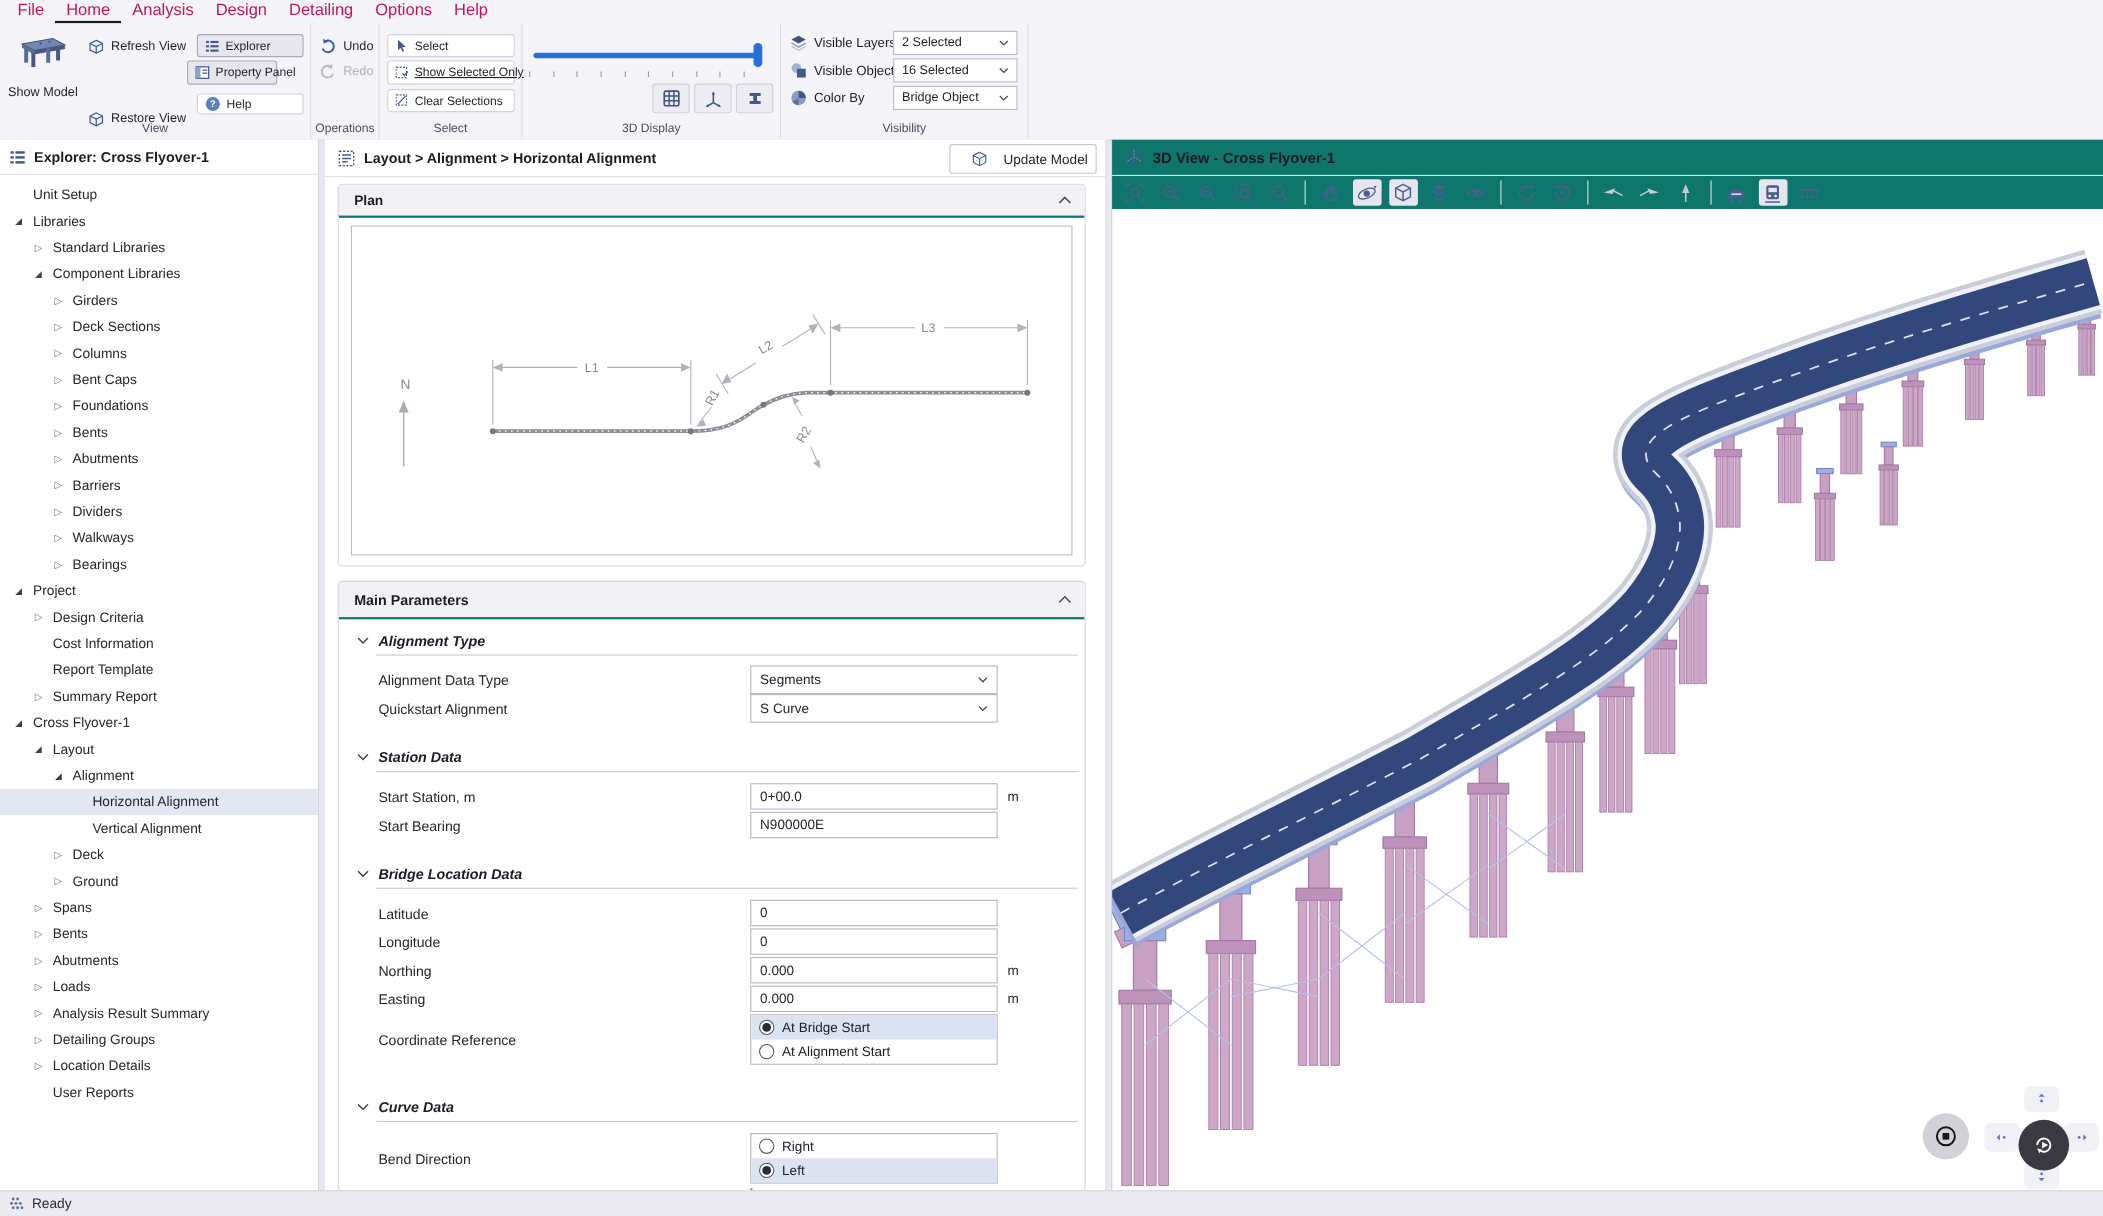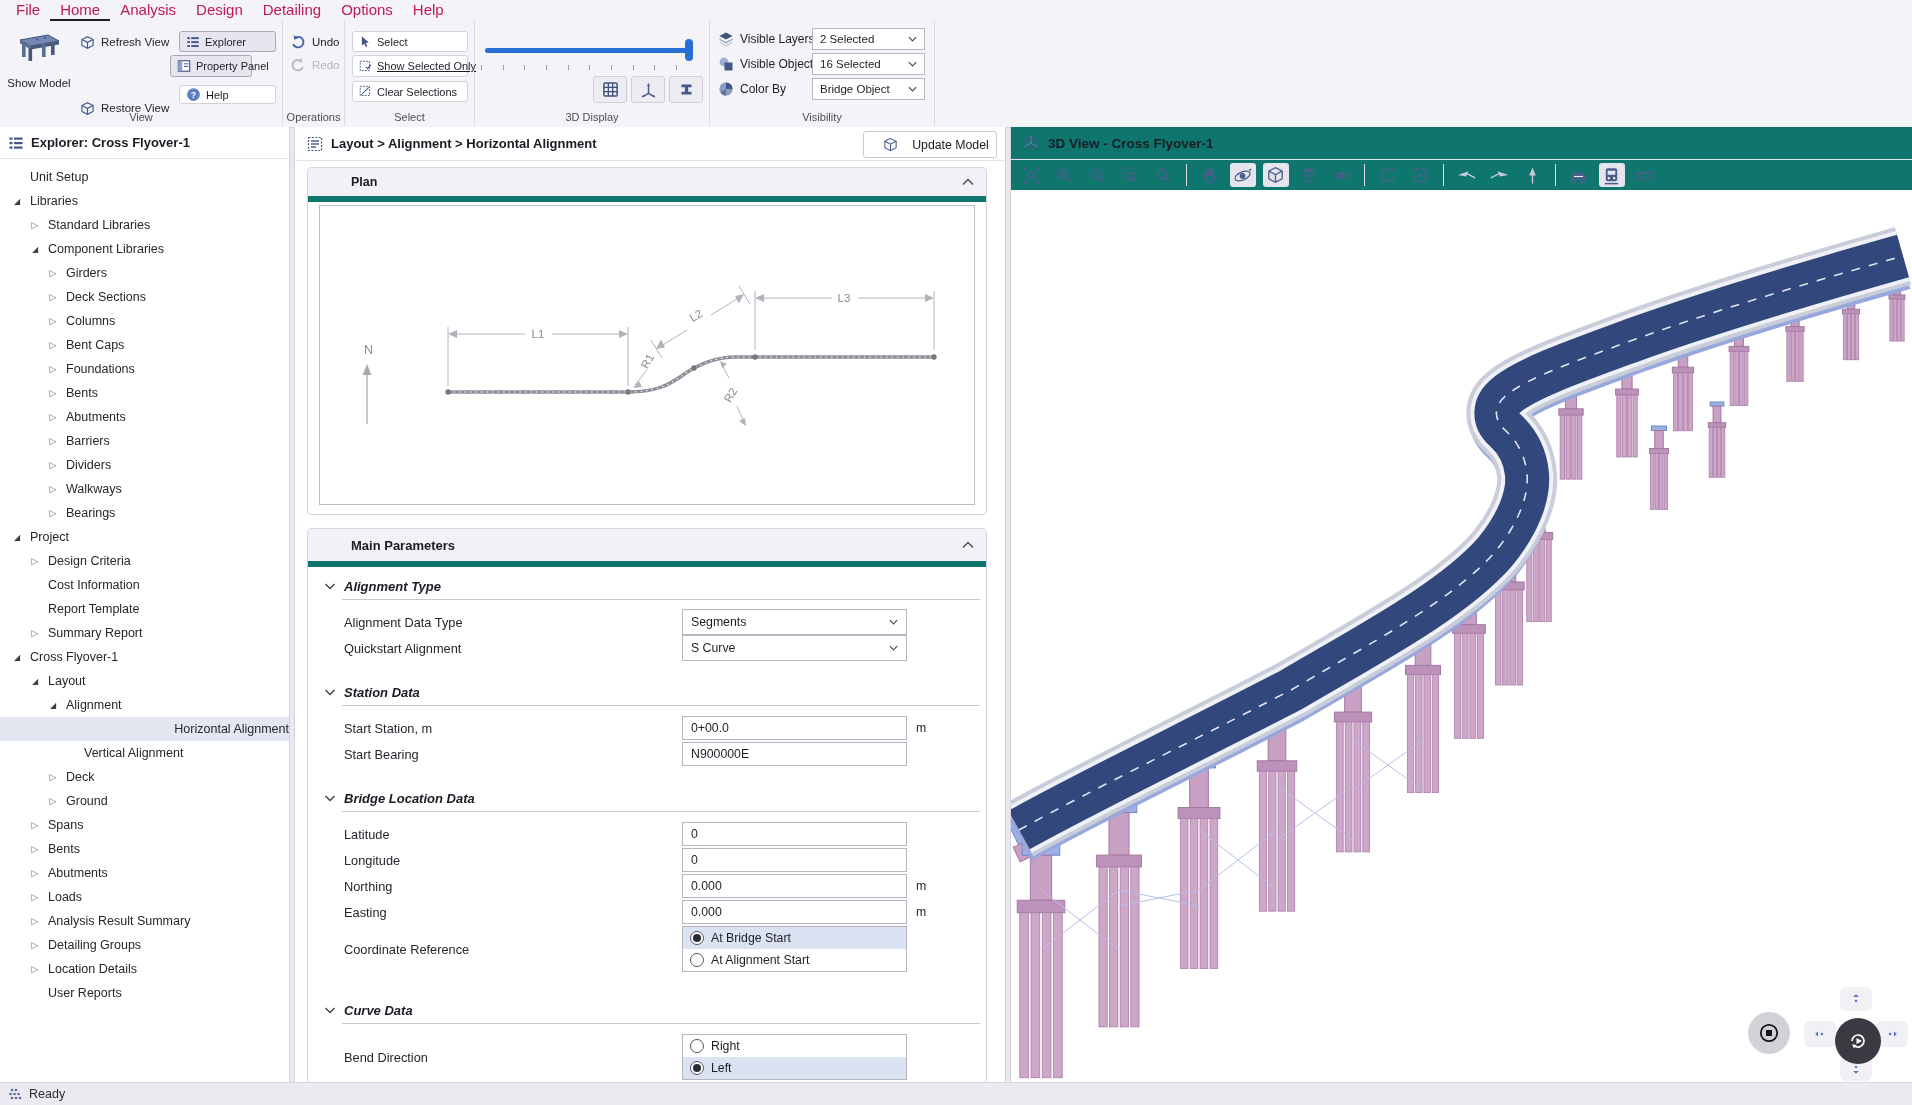--- a/index.html
+++ b/index.html
@@ -39,21 +39,21 @@
   .trow.sel{background:#e2e7f2;}
   .twisty{width:14px;text-align:center;flex:0 0 14px;font-size:8px;color:#3f3f4a;}
   .twisty.c{color:#6a6a76;font-size:9px;}
   .tlabel{margin-left:6px;white-space:nowrap;}
   .middle{position:absolute;top:127px;left:294px;width:712px;bottom:22px;background:#fff;border-left:1px solid #d5d4dd;border-right:1px solid #d5d4dd;box-sizing:border-box;overflow:hidden;}
   .midhead{height:33px;border-bottom:1px solid #e3e2ea;display:flex;align-items:center;position:relative;}
   .midhead svg{margin:0 8px 0 12px;}
   .crumb{font-size:13px;font-weight:bold;color:#1b1b25;}
   .updbtn{position:absolute;right:8px;top:4px;height:25px;width:132px;border:1px solid #c9c8d2;border-radius:3px;background:#fff;display:flex;align-items:center;justify-content:center;gap:6px;font-size:12.3px;color:#1e1e28;}
   .card{position:absolute;left:12px;width:680px;border:1px solid #d5d4dd;border-radius:4px;background:#fff;box-sizing:border-box;overflow:hidden;}
-  .cardhead{background:#f2f1f6;border-bottom:6px solid #0f766e;display:flex;align-items:center;position:relative;font-weight:bold;color:#1b1b25;padding-left:29px;}
+  .cardhead{background:#f2f1f6;border-bottom:2px solid #0f766e;display:flex;align-items:center;position:relative;font-weight:bold;color:#1b1b25;}
   .cardhead .cht{margin-left:14px;}
   .chev{position:absolute;right:12px;top:50%;transform:translateY(-50%);}
   #plancard{top:40px;height:348px;}
   #plancard .cardhead{height:28px;font-size:12.5px;}
   .planbox{position:absolute;left:11px;right:11px;top:37px;bottom:9px;border:1px solid #bcbbc6;}
   #paramcard{top:401px;height:555px;}
   #paramcard .cardhead{height:32px;font-size:13px;}
   
   .section{position:relative;}
   .sechead{display:flex;align-items:center;height:18px;}
@@ -423,21 +423,21 @@
           <span class="tlabel">Cross Flyover-1</span>
         </div>
         <div class="trow" style="padding-left: 28px;">
           <span class="twisty">◢</span>
           <span class="tlabel">Layout</span>
         </div>
         <div class="trow" style="padding-left: 46px;">
           <span class="twisty">◢</span>
           <span class="tlabel">Alignment</span>
         </div>
-        <div class="trow sel" style="padding-left: 64px; justify-content: flex-end;">
+        <div class="trow sel" style="padding-left: 64px;">
           <span class="twisty"></span>
           <span class="tlabel">Horizontal Alignment</span>
         </div>
         <div class="trow" style="padding-left: 64px;">
           <span class="twisty"></span>
           <span class="tlabel">Vertical Alignment</span>
         </div>
         <div class="trow" style="padding-left: 46px;">
           <span class="twisty c">▷</span>
           <span class="tlabel">Deck</span>

